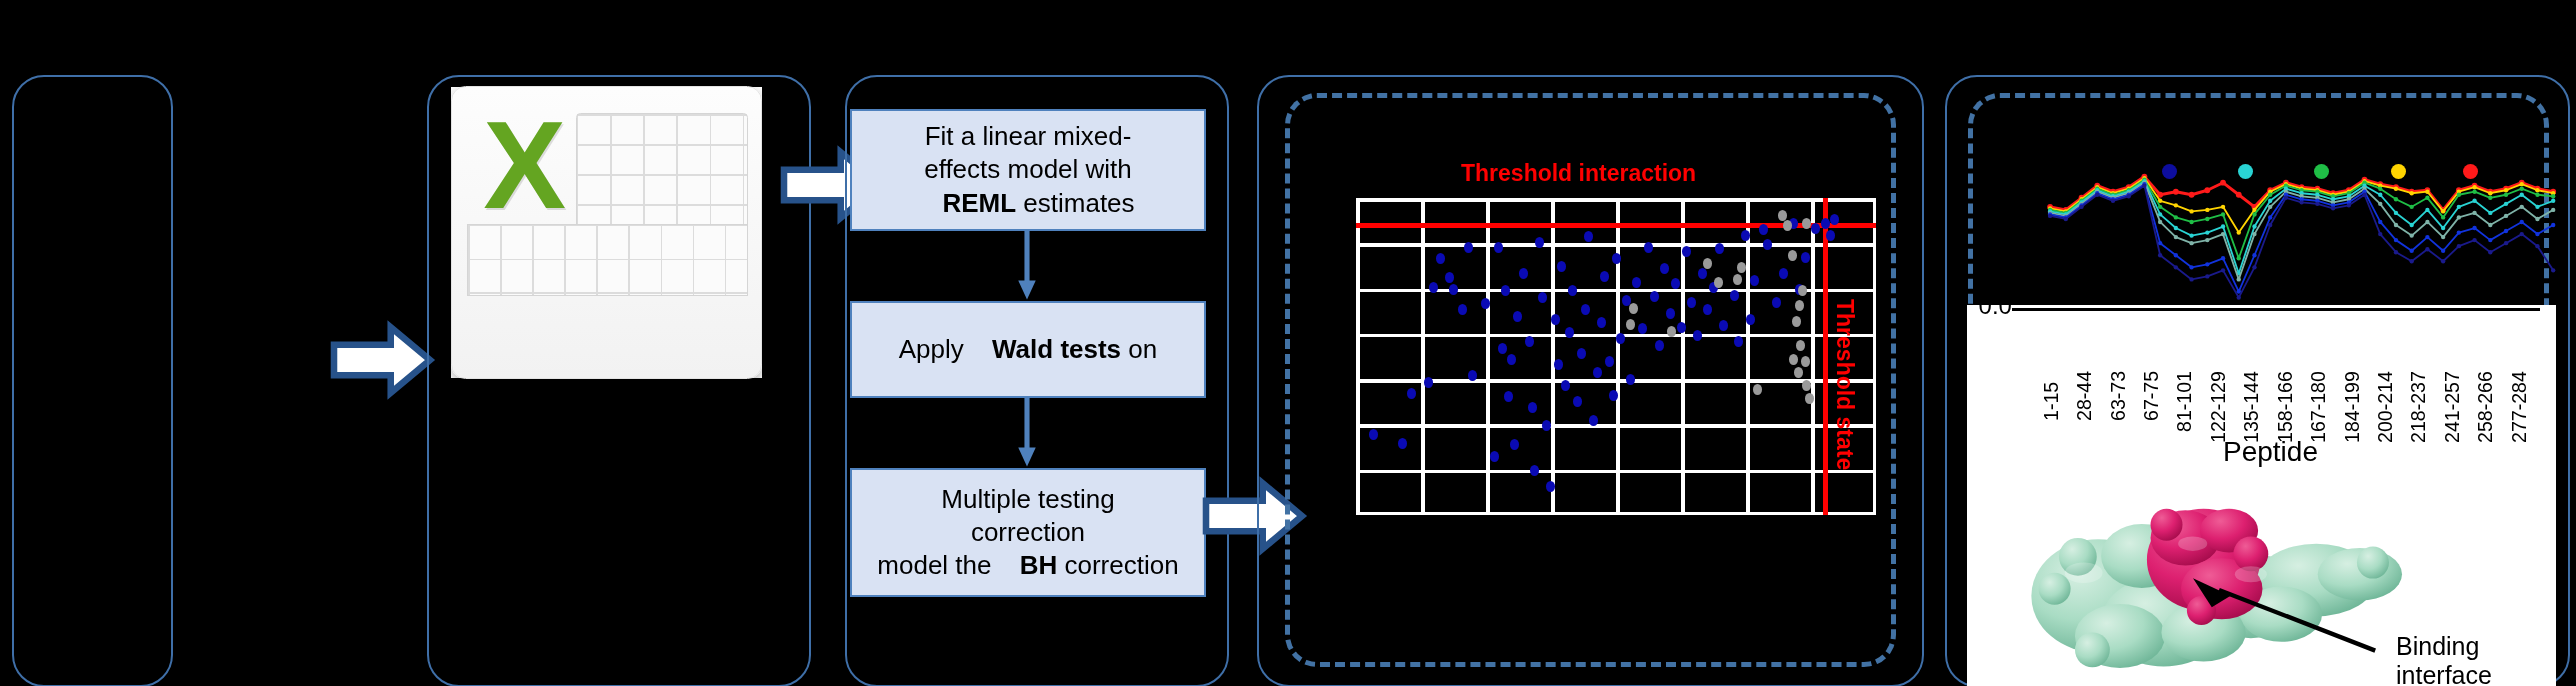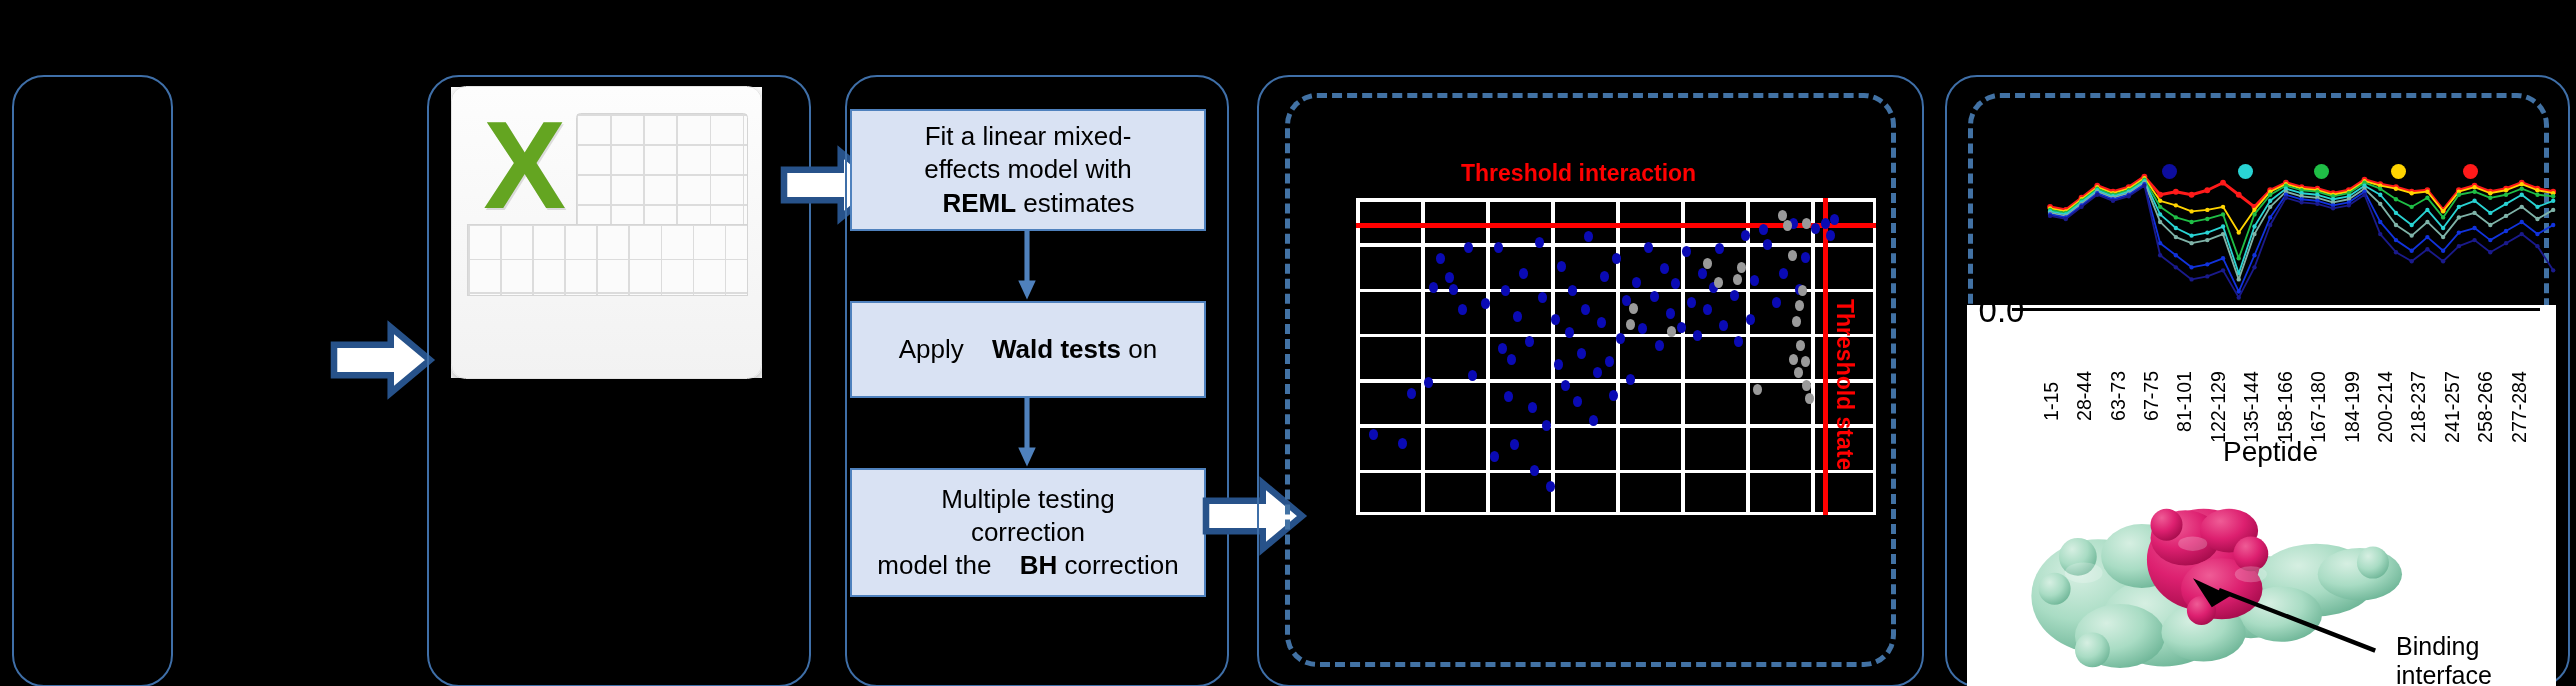--- a/index.html
+++ b/index.html
@@ -552,21 +552,21 @@
 <div class="legend-dot" style="left:2162px;top:164px;width:15.3px;height:15.3px;background:#0d0d9e;"></div>
 <div class="legend-dot" style="left:2238px;top:164px;width:15.3px;height:15.3px;background:#29d3d3;"></div>
 <div class="legend-dot" style="left:2314px;top:164px;width:15.3px;height:15.3px;background:#1fbe46;"></div>
 <div class="legend-dot" style="left:2391px;top:164px;width:15.3px;height:15.3px;background:#ffd400;"></div>
 <div class="legend-dot" style="left:2463px;top:164px;width:15.3px;height:15.3px;background:#ff1a1a;"></div>
 
 <div class="whitebox" style="left:1967px;top:305px;width:589px;height:382px;">
 
   <div class="axisline" style="left:45px;top:2.9px;width:528px;height:2.9px;"></div>
 
-  <div class="pepaxis-label" style="left:11.6px;top:-13px;font-size:33px;">0.0</div>
+  <div class="pepaxis-label" style="left:11.6px;top:-13px;font-size:24px;">0.0</div>
 
   <div class="peptick" style="left:73px;top:116px;">1-15</div>
   <div class="peptick" style="left:106px;top:116px;">28-44</div>
   <div class="peptick" style="left:140px;top:116px;">63-73</div>
   <div class="peptick" style="left:173px;top:116px;">67-75</div>
   <div class="peptick" style="left:206px;top:127px;">81-101</div>
   <div class="peptick" style="left:240px;top:138px;">122-129</div>
   <div class="peptick" style="left:273px;top:138px;">135-144</div>
   <div class="peptick" style="left:307px;top:138px;">158-166</div>
   <div class="peptick" style="left:340px;top:138px;">167-180</div>

